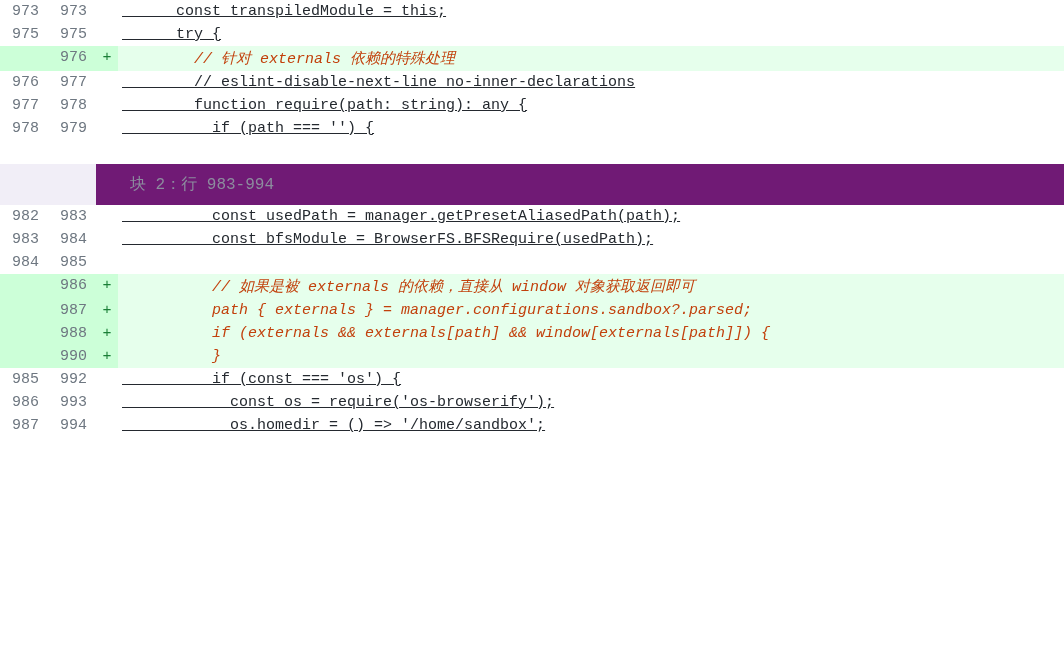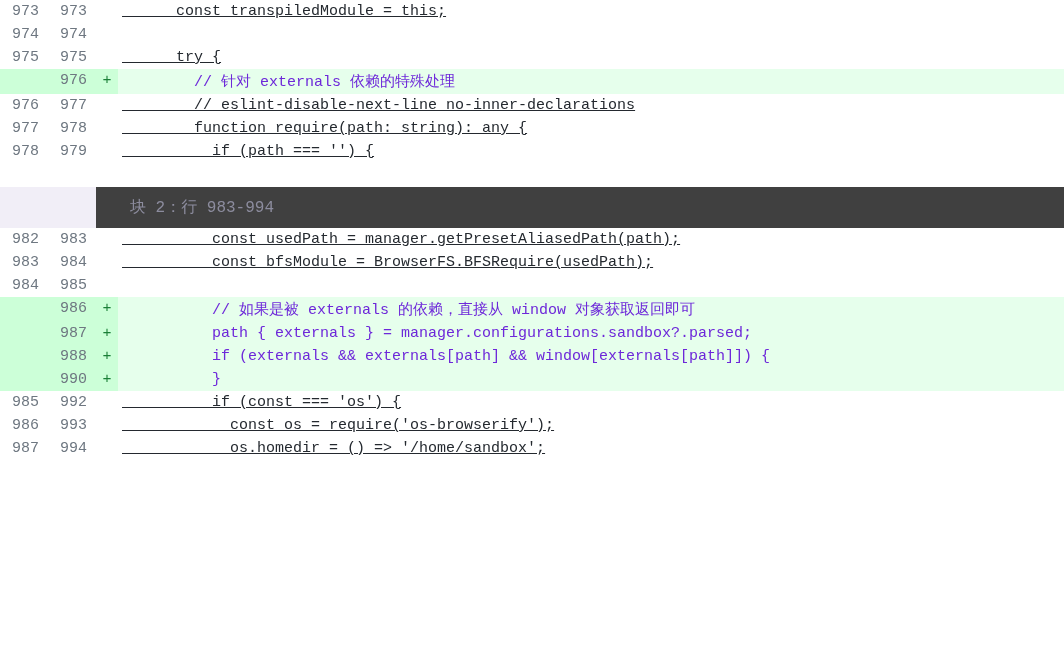--- a/index.html
+++ b/index.html
@@ -45,28 +45,29 @@
     overflow: hidden;
   }
   tr.added .line-num {
     background: #ccffd8;
   }
   tr.added .marker {
     background: #ccffd8;
   }
   tr.added .code {
     background: #e6ffec;
-    color: #6d28d9;
+    color: #c2410c;
+    font-style: italic;
   }
   tr.context .code {
     color: #24292f;
     text-decoration: underline;
   }
   tr.hunk td {
-    background: #404040;
+    background: #701a75;
     color: #8c8c9e;
     padding: 10px 0 10px 12px;
     font-size: 16px;
   }
   tr.hunk .line-num {
     background: #f1eef7;
   }
   tr.spacer td {
     height: 24px;
     background: #ffffff;
@@ -86,26 +87,20 @@
     <col>
   </colgroup>
   <tbody id="tbody1">
       <tr class="context">
         <td class="line-num">973</td>
         <td class="line-num">973</td>
         <td class="marker"></td>
         <td class="code">      const transpiledModule = this;</td>
       </tr>
       <tr class="context">
-        <td class="line-num">974</td>
-        <td class="line-num">974</td>
-        <td class="marker"></td>
-        <td class="code"></td>
-      </tr>
-      <tr class="context">
         <td class="line-num">975</td>
         <td class="line-num">975</td>
         <td class="marker"></td>
         <td class="code">      try {</td>
       </tr>
       <tr class="added">
         <td class="line-num"></td>
         <td class="line-num">976</td>
         <td class="marker">+</td>
         <td class="code">        // 针对 externals 依赖的特殊处理</td>

